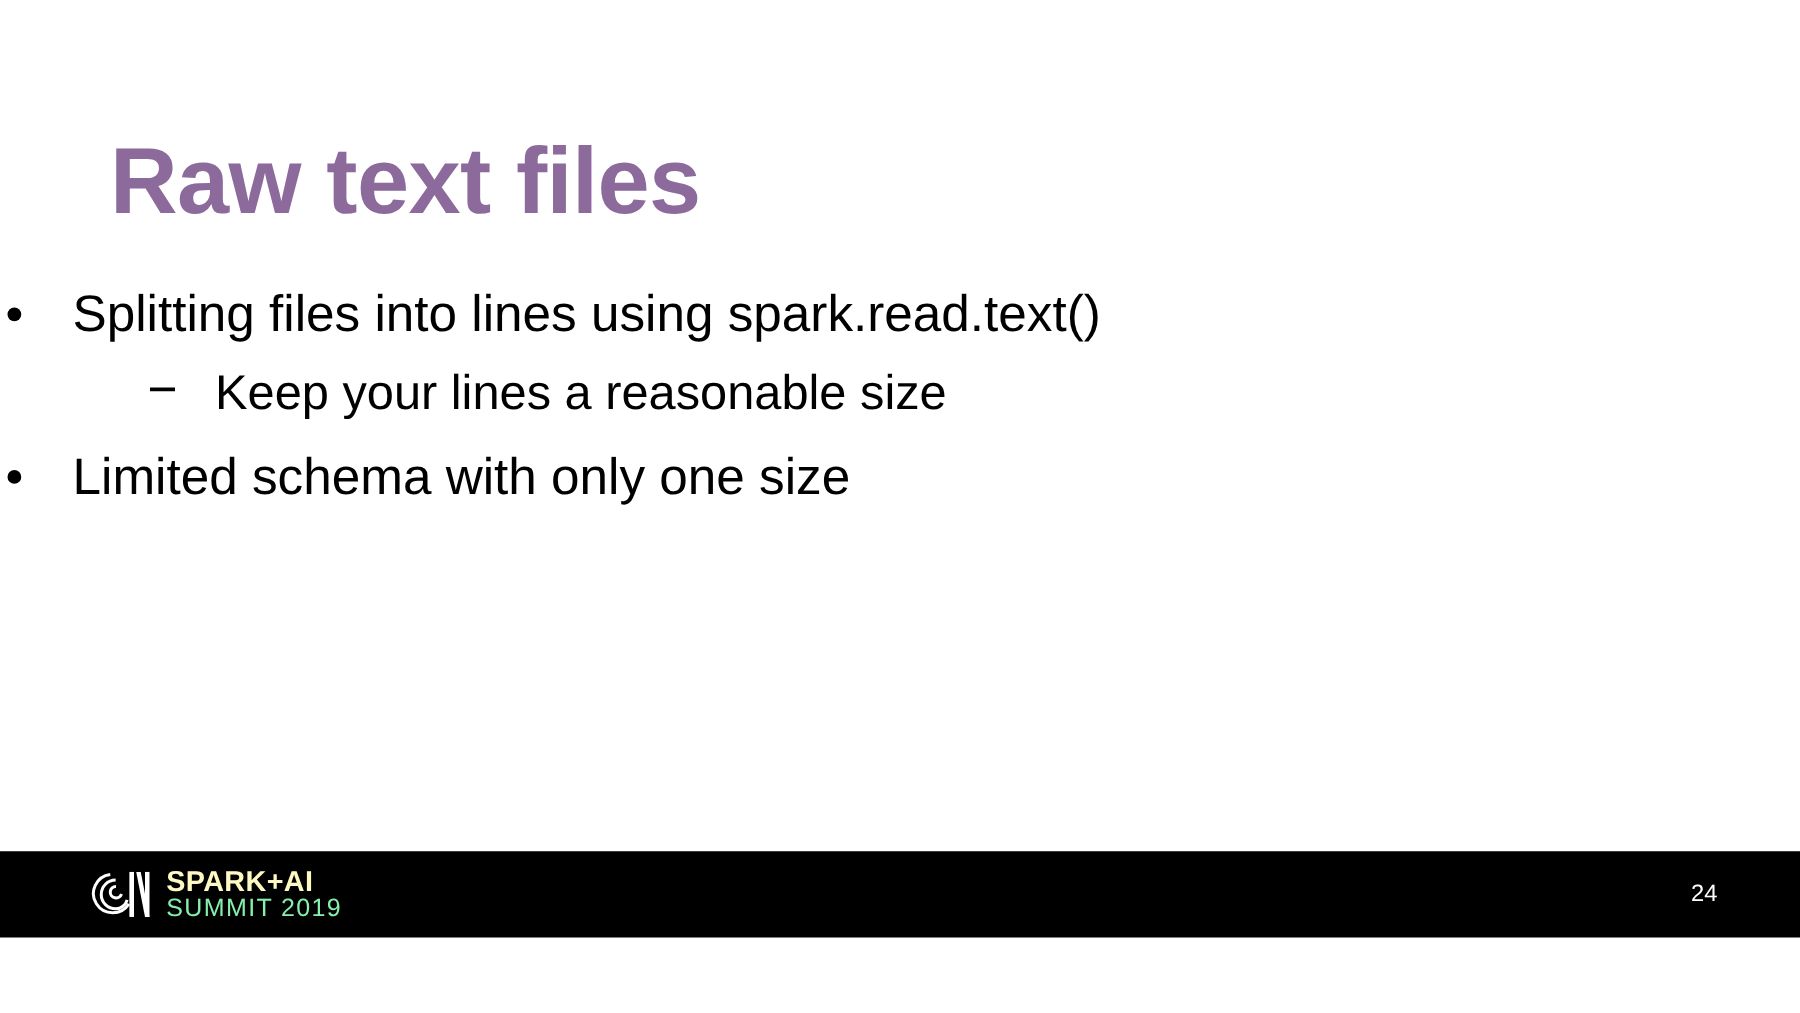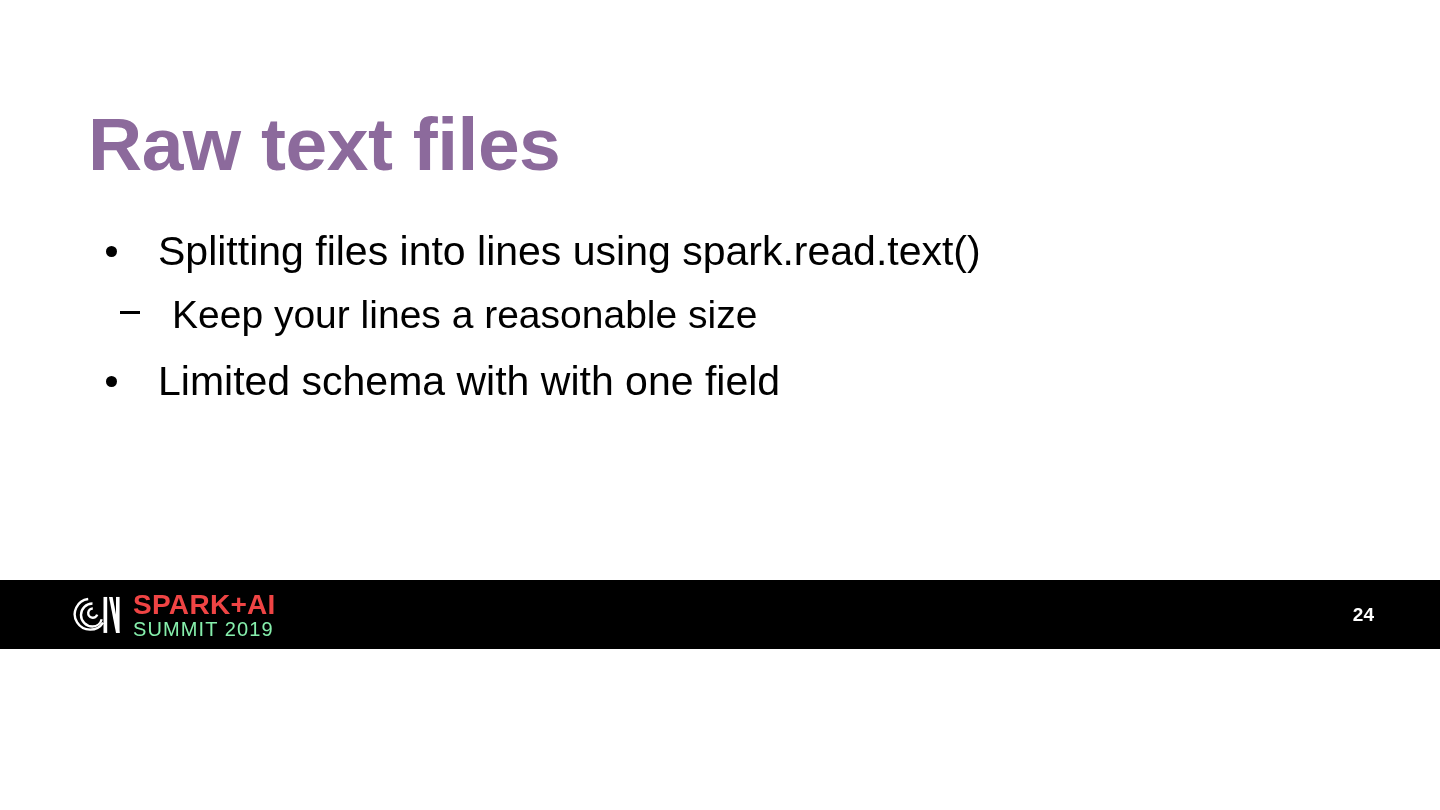--- a/index.html
+++ b/index.html
@@ -9,21 +9,21 @@
   body {
     width: 1440px;
     height: 810px;
     background: #ffffff;
     font-family: "Liberation Sans", sans-serif;
     overflow: hidden;
   }
   .slide {
     position: relative;
     width: 1440px;
-    height: 649px;
+    height: 750px;
     background: #ffffff;
   }
 
   
   .slide-title {
     position: absolute;
     left: 88px;
     top: 57px;
     font-size: 75px;
     font-weight: bold;
@@ -54,21 +54,20 @@
     padding: 0;
   }
   .bullet-row {
     display: flex;
     align-items: baseline;
     color: #000000;
   }
   
   .level-1 {
     margin-top: 24px;
-    padding-left: 100px;
     font-size: 41px;
     line-height: 1.05;
   }
   .level-1 .marker {
     width: 58px;
     flex: 0 0 58px;
     font-size: 30px;
     line-height: 1;
     position: relative;
     top: -8px;
@@ -133,41 +132,41 @@
     height: 44px;
     flex: 0 0 52px;
     margin-right: 9px;
   }
   .logo-wordmark {
     display: flex;
     flex-direction: column;
     justify-content: center;
   }
   .logo-line-1 {
-    color: #ef4444;
-    font-size: 28px;
+    color: #fef9c3;
+    font-size: 23px;
     font-weight: bold;
     letter-spacing: 0.3px;
     line-height: 1.04;
   }
   .logo-line-2 {
     color: #86efac;
     font-size: 20px;
     font-weight: normal;
     letter-spacing: 1.1px;
     line-height: 1.05;
   }
   .page-number {
     position: absolute;
     right: 66px;
     top: 50%;
     transform: translateY(-50%);
     color: #ffffff;
     font-size: 19px;
-    font-weight: bold;
+    font-weight: normal;
   }
 </style>
 </head>
 <body>
 
 <div class="slide">
 
   <h1 class="slide-title">Raw text files</h1>
 
   <div class="body-block">
@@ -180,21 +179,21 @@
         <span class="text">Splitting files into lines using spark.read.text()</span>
       </li>
 
       <li class="bullet-row level-2">
         <span class="marker"><span class="dash"></span></span>
         <span class="text">Keep your lines a reasonable size</span>
       </li>
 
       <li class="bullet-row level-1">
         <span class="marker"><span class="dot"></span></span>
-        <span class="text">Limited schema with with one field</span>
+        <span class="text">Limited schema with only one size</span>
       </li>
 
 
     </ul>
   </div>
 
   <div class="footer-bar">
 
     <div class="footer-logo">
       <span class="logo-mark">

